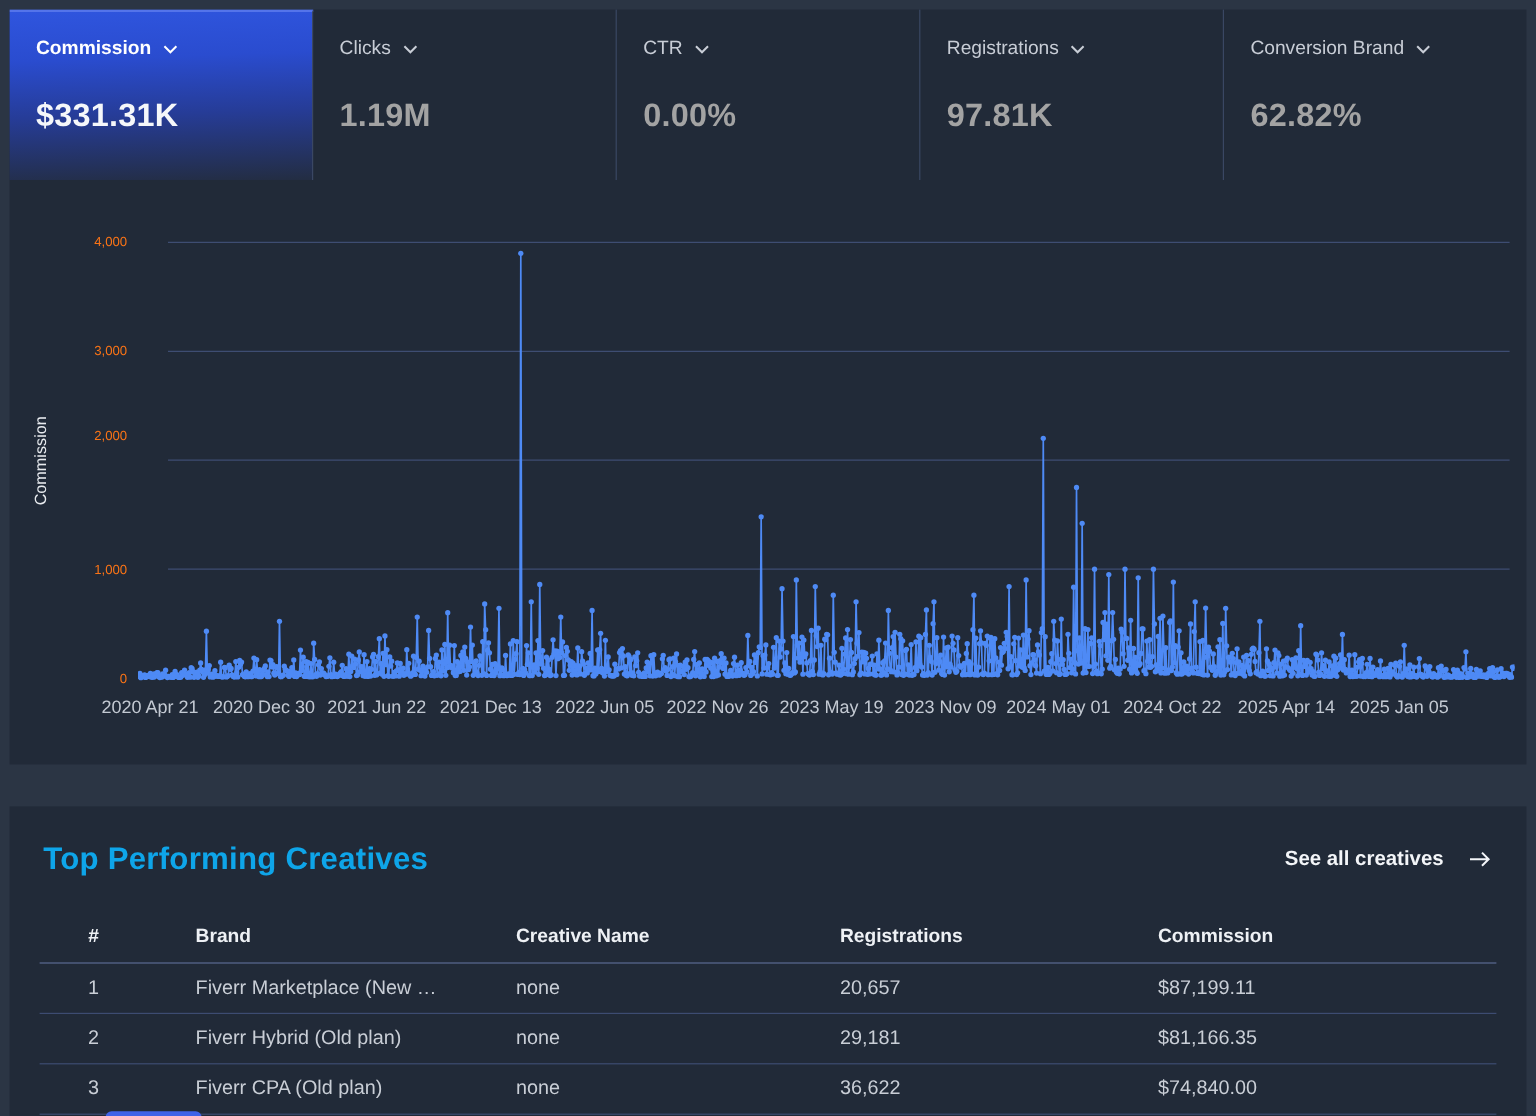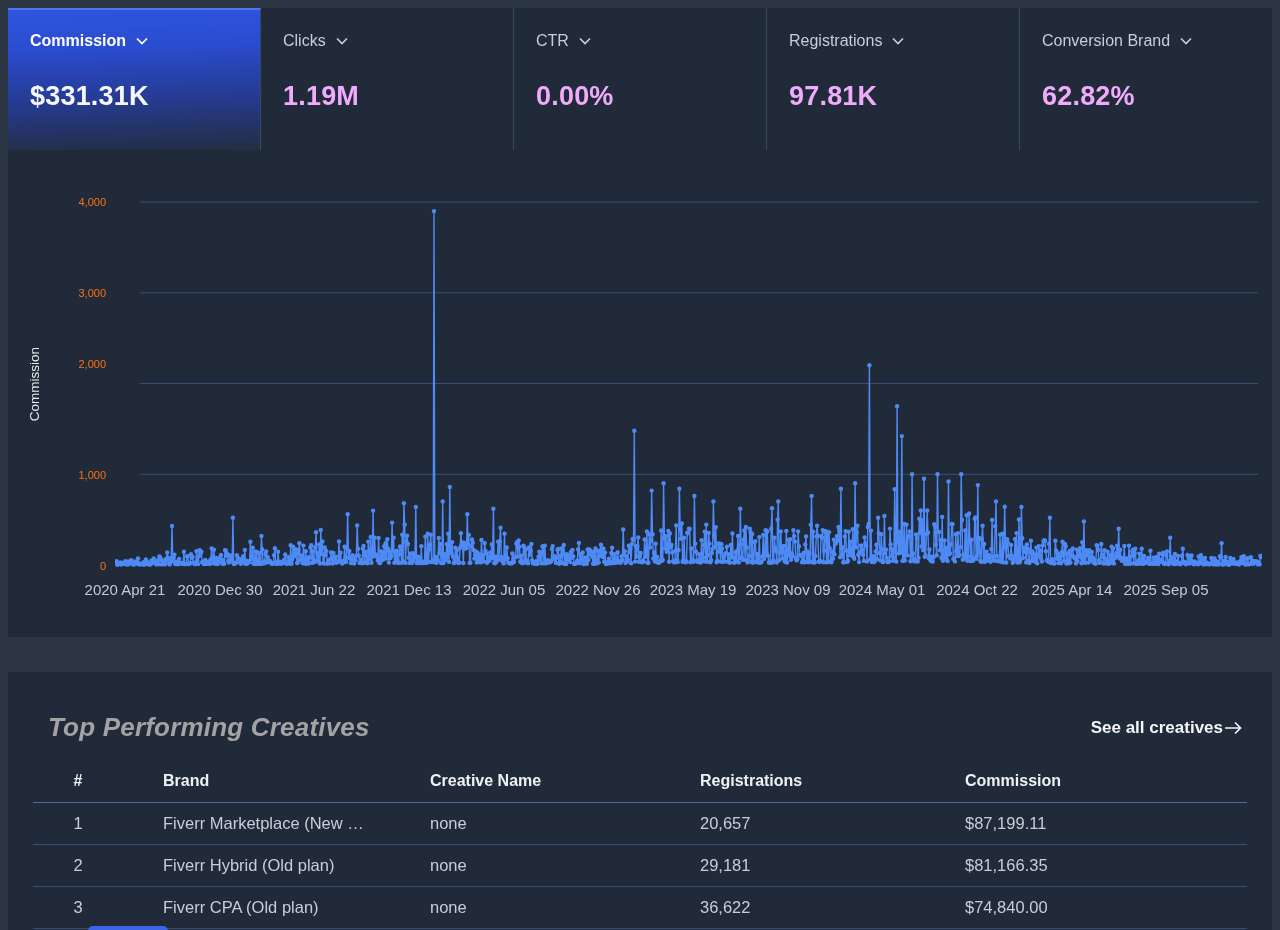--- a/index.html
+++ b/index.html
@@ -18,35 +18,35 @@
     padding:24px 18px 0 22px;border-right:1px solid #3a4763;box-sizing:border-box;
   }
   .tab:last-child{border-right:none;}
   .tab.selected{
     background:linear-gradient(178deg,#2f55de 0%,#2a4ccf 28%,#263c97 60%,#232d42 100%);
     border-top:2px solid #5474ea;padding-top:22px;
   }
   .tab-head{display:flex;align-items:center;gap:10px;font-size:16px;font-weight:500;color:#c8cdd6;}
   .tab.selected .tab-head{color:#ffffff;font-weight:600;}
   .tab-head svg{flex:none;stroke:currentColor;}
-  .tab-value{margin-top:31px;font-size:27px;font-weight:600;letter-spacing:.2px;color:#f0abfc;}
+  .tab-value{margin-top:31px;font-size:27px;font-weight:600;letter-spacing:.2px;color:#a3a3a3;}
   .tab.selected .tab-value{color:#f5f7fa;}
   
   .ytick{position:absolute;left:12px;width:86px;height:20px;line-height:20px;
          text-align:right;font-size:11px;color:#f97316;}
   .xtick{position:absolute;top:573px;width:110px;height:18px;line-height:18px;
          text-align:center;font-size:15px;color:#c3c9d2;white-space:nowrap;}
   .ylabel{position:absolute;left:26px;top:376px;transform:translate(-50%,-50%) rotate(-90deg);
           font-size:13.5px;color:#e8ebef;white-space:nowrap;}
   #plot{position:absolute;left:107px;top:186px;}
   
   .table-card{left:8px;top:672px;width:1264px;height:330px;}
   .card-header{display:flex;justify-content:space-between;align-items:center;padding:24px 30px 0 24px;}
-  .section-title{margin:16px;font-size:26px;font-weight:700;letter-spacing:.2px;color:#a3a3a3;font-style:italic;}
-  .see-all{display:flex;align-items:center;gap:1px;color:#f3f5f8;font-size:17px;font-weight:700;cursor:pointer;}
+  .section-title{margin:4px;font-size:26px;font-weight:700;letter-spacing:.2px;color:#0ea5e9;}
+  .see-all{display:flex;align-items:center;gap:21px;color:#f3f5f8;font-size:17px;font-weight:700;cursor:pointer;}
   .see-all svg{stroke:#f3f5f8;}
   .tbl{position:absolute;left:25px;right:25px;top:88px;}
   .trow{display:grid;grid-template-columns:90px 267px 270px 265px 1fr;align-items:center;
         border-bottom:1px solid #3d4c72;}
   .trow.head{height:42px;font-size:16px;font-weight:700;color:#eef1f5;border-bottom:1px solid #5a6a92;}
   .trow.body{height:41px;font-size:16.5px;color:#c9ced6;}
   .cell{padding-left:40px;white-space:nowrap;overflow:hidden;text-overflow:ellipsis;}
   .cell.rank{padding-left:0;text-align:center;}
   .partial-blue{position:absolute;left:80px;top:254px;width:80px;height:12px;
                 background:#3f63e8;border-radius:5px 5px 0 0;}
@@ -1575,21 +1575,21 @@
   <span class="xtick" style="left:157px">2020 Dec 30</span>
   <span class="xtick" style="left:251px">2021 Jun 22</span>
   <span class="xtick" style="left:346px">2021 Dec 13</span>
   <span class="xtick" style="left:441px">2022 Jun 05</span>
   <span class="xtick" style="left:535px">2022 Nov 26</span>
   <span class="xtick" style="left:630px">2023 May 19</span>
   <span class="xtick" style="left:725px">2023 Nov 09</span>
   <span class="xtick" style="left:819px">2024 May 01</span>
   <span class="xtick" style="left:914px">2024 Oct 22</span>
   <span class="xtick" style="left:1009px">2025 Apr 14</span>
-  <span class="xtick" style="left:1103px">2025 Sep 05</span>
+  <span class="xtick" style="left:1103px">2025 Jan 05</span>
 </section>
 
 <section class="card table-card">
   <div class="card-header">
     <h1 class="section-title">Top Performing Creatives</h1>
     <div class="see-all">
       <span>See all creatives</span>
       <svg width="18" height="14" viewBox="0 0 18 14" fill="none" stroke-width="1.7">
           <path d="M1 7h15M11 1.5L16.5 7 11 12.5"></path>
         </svg>

